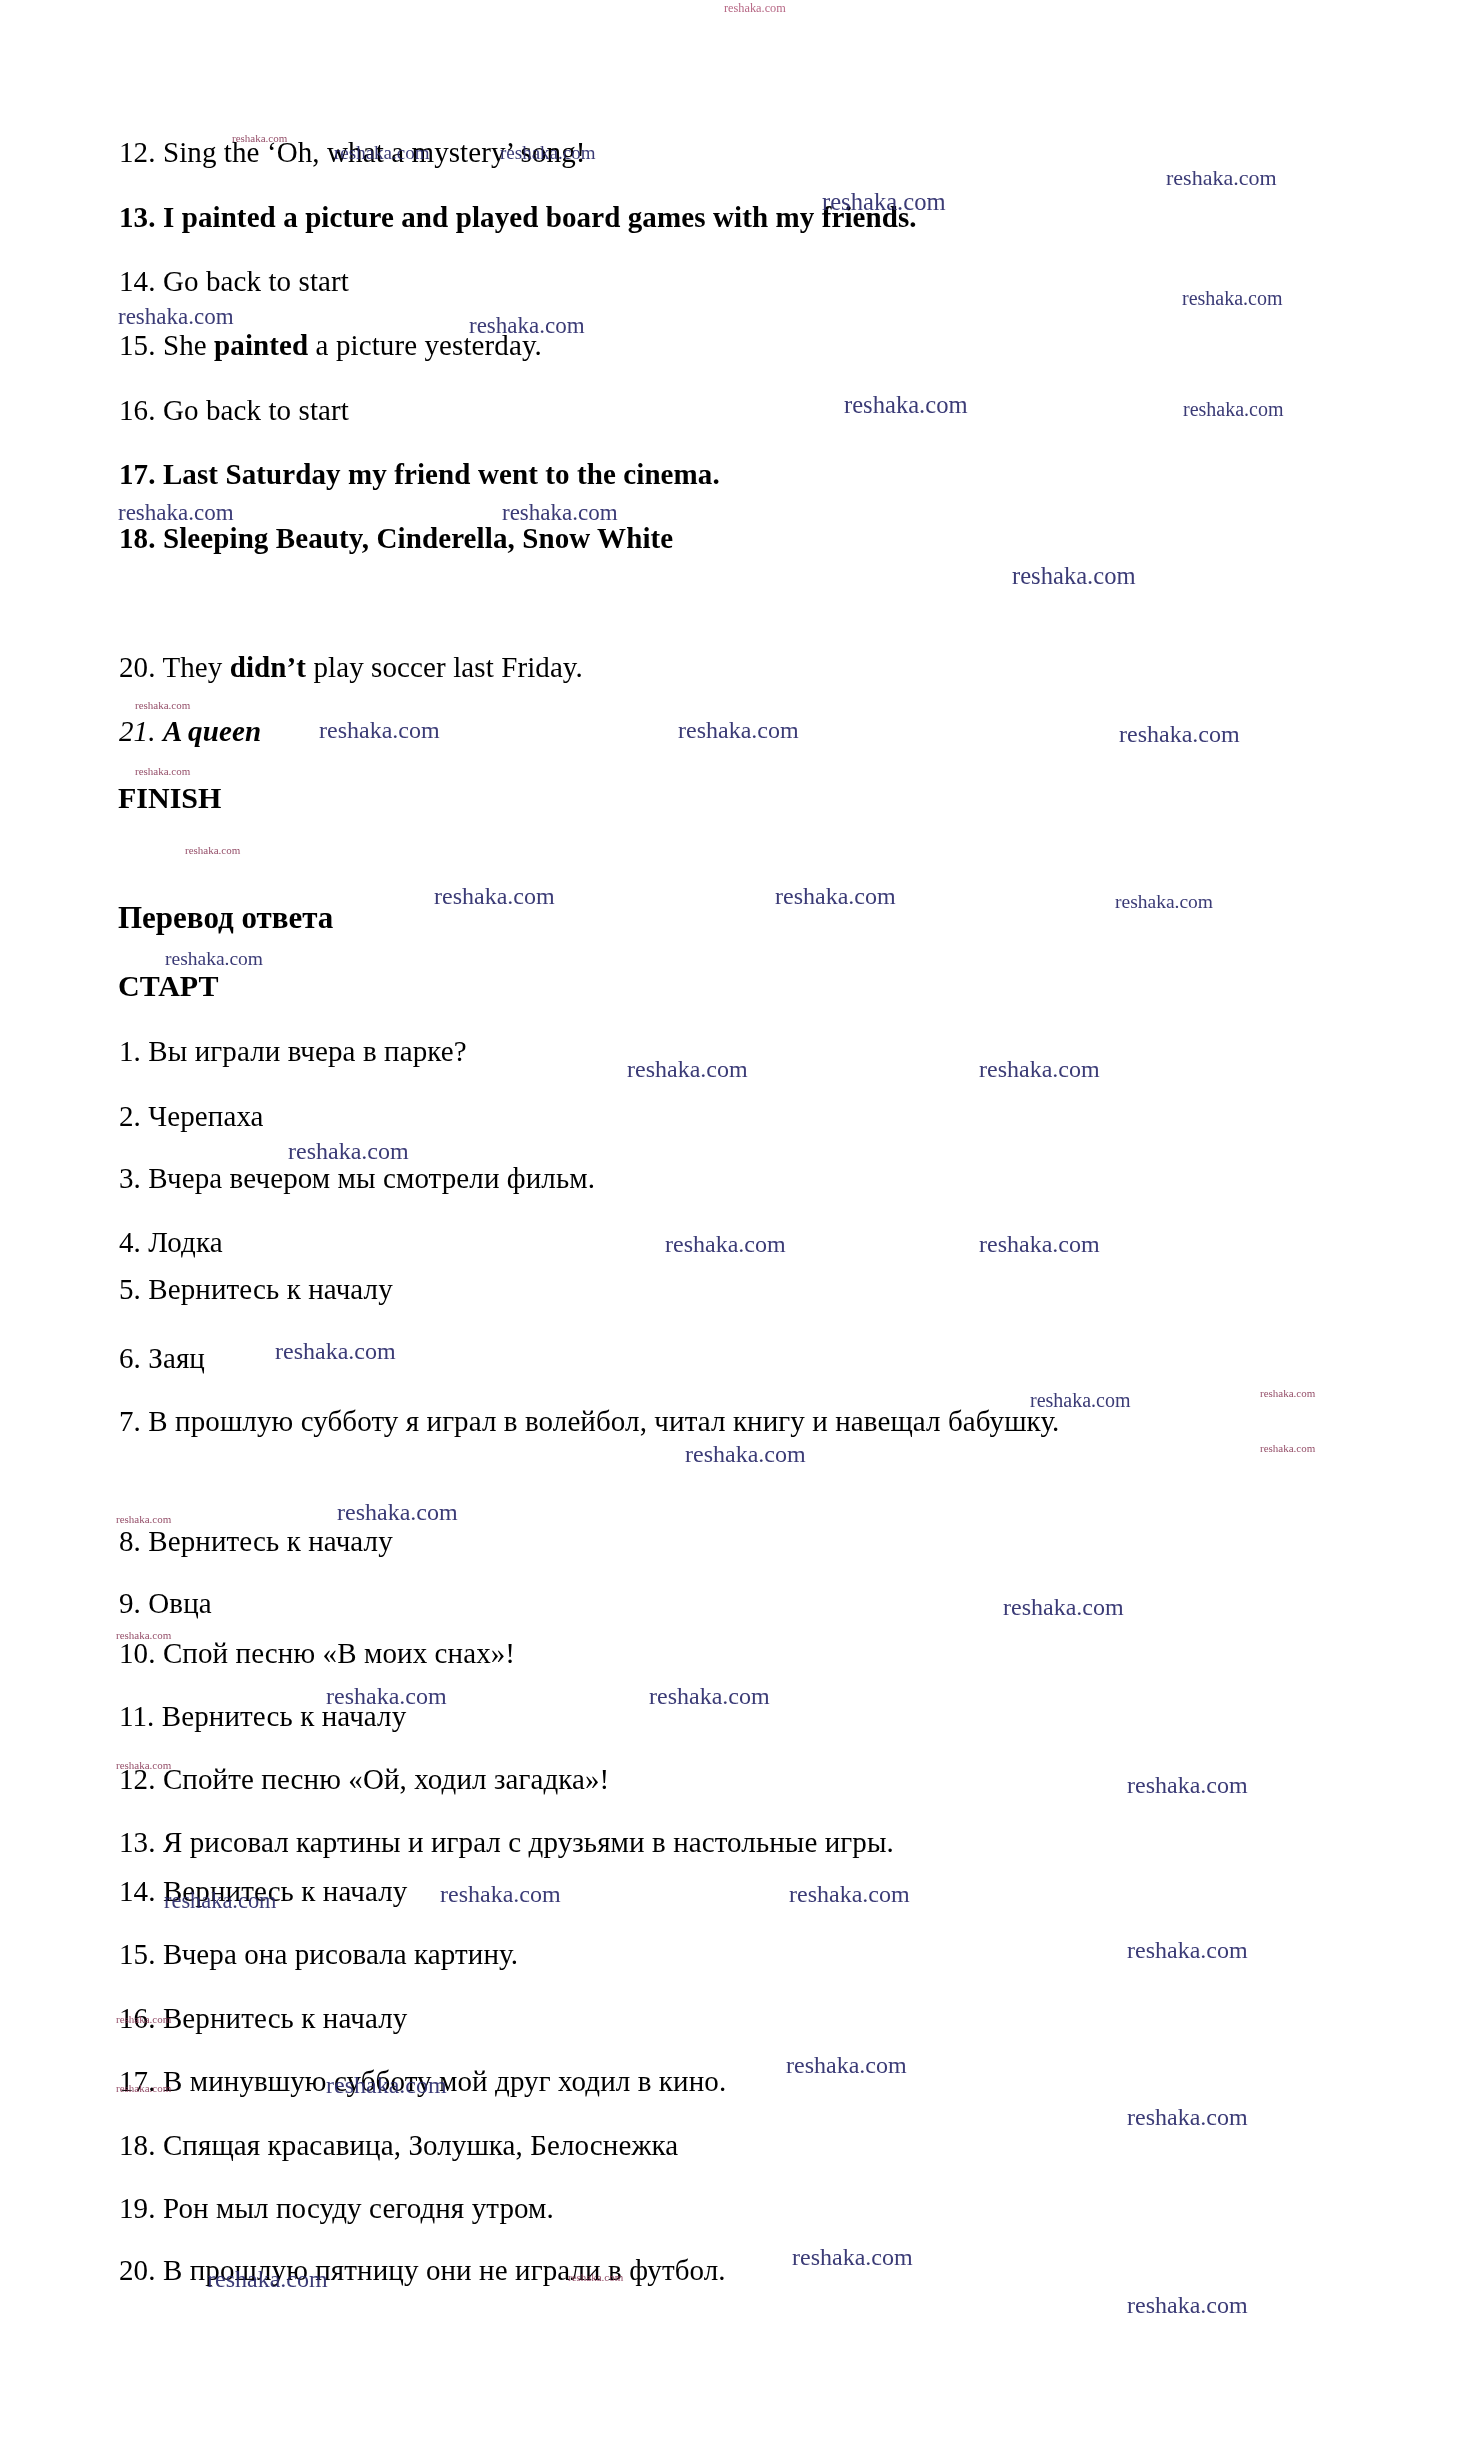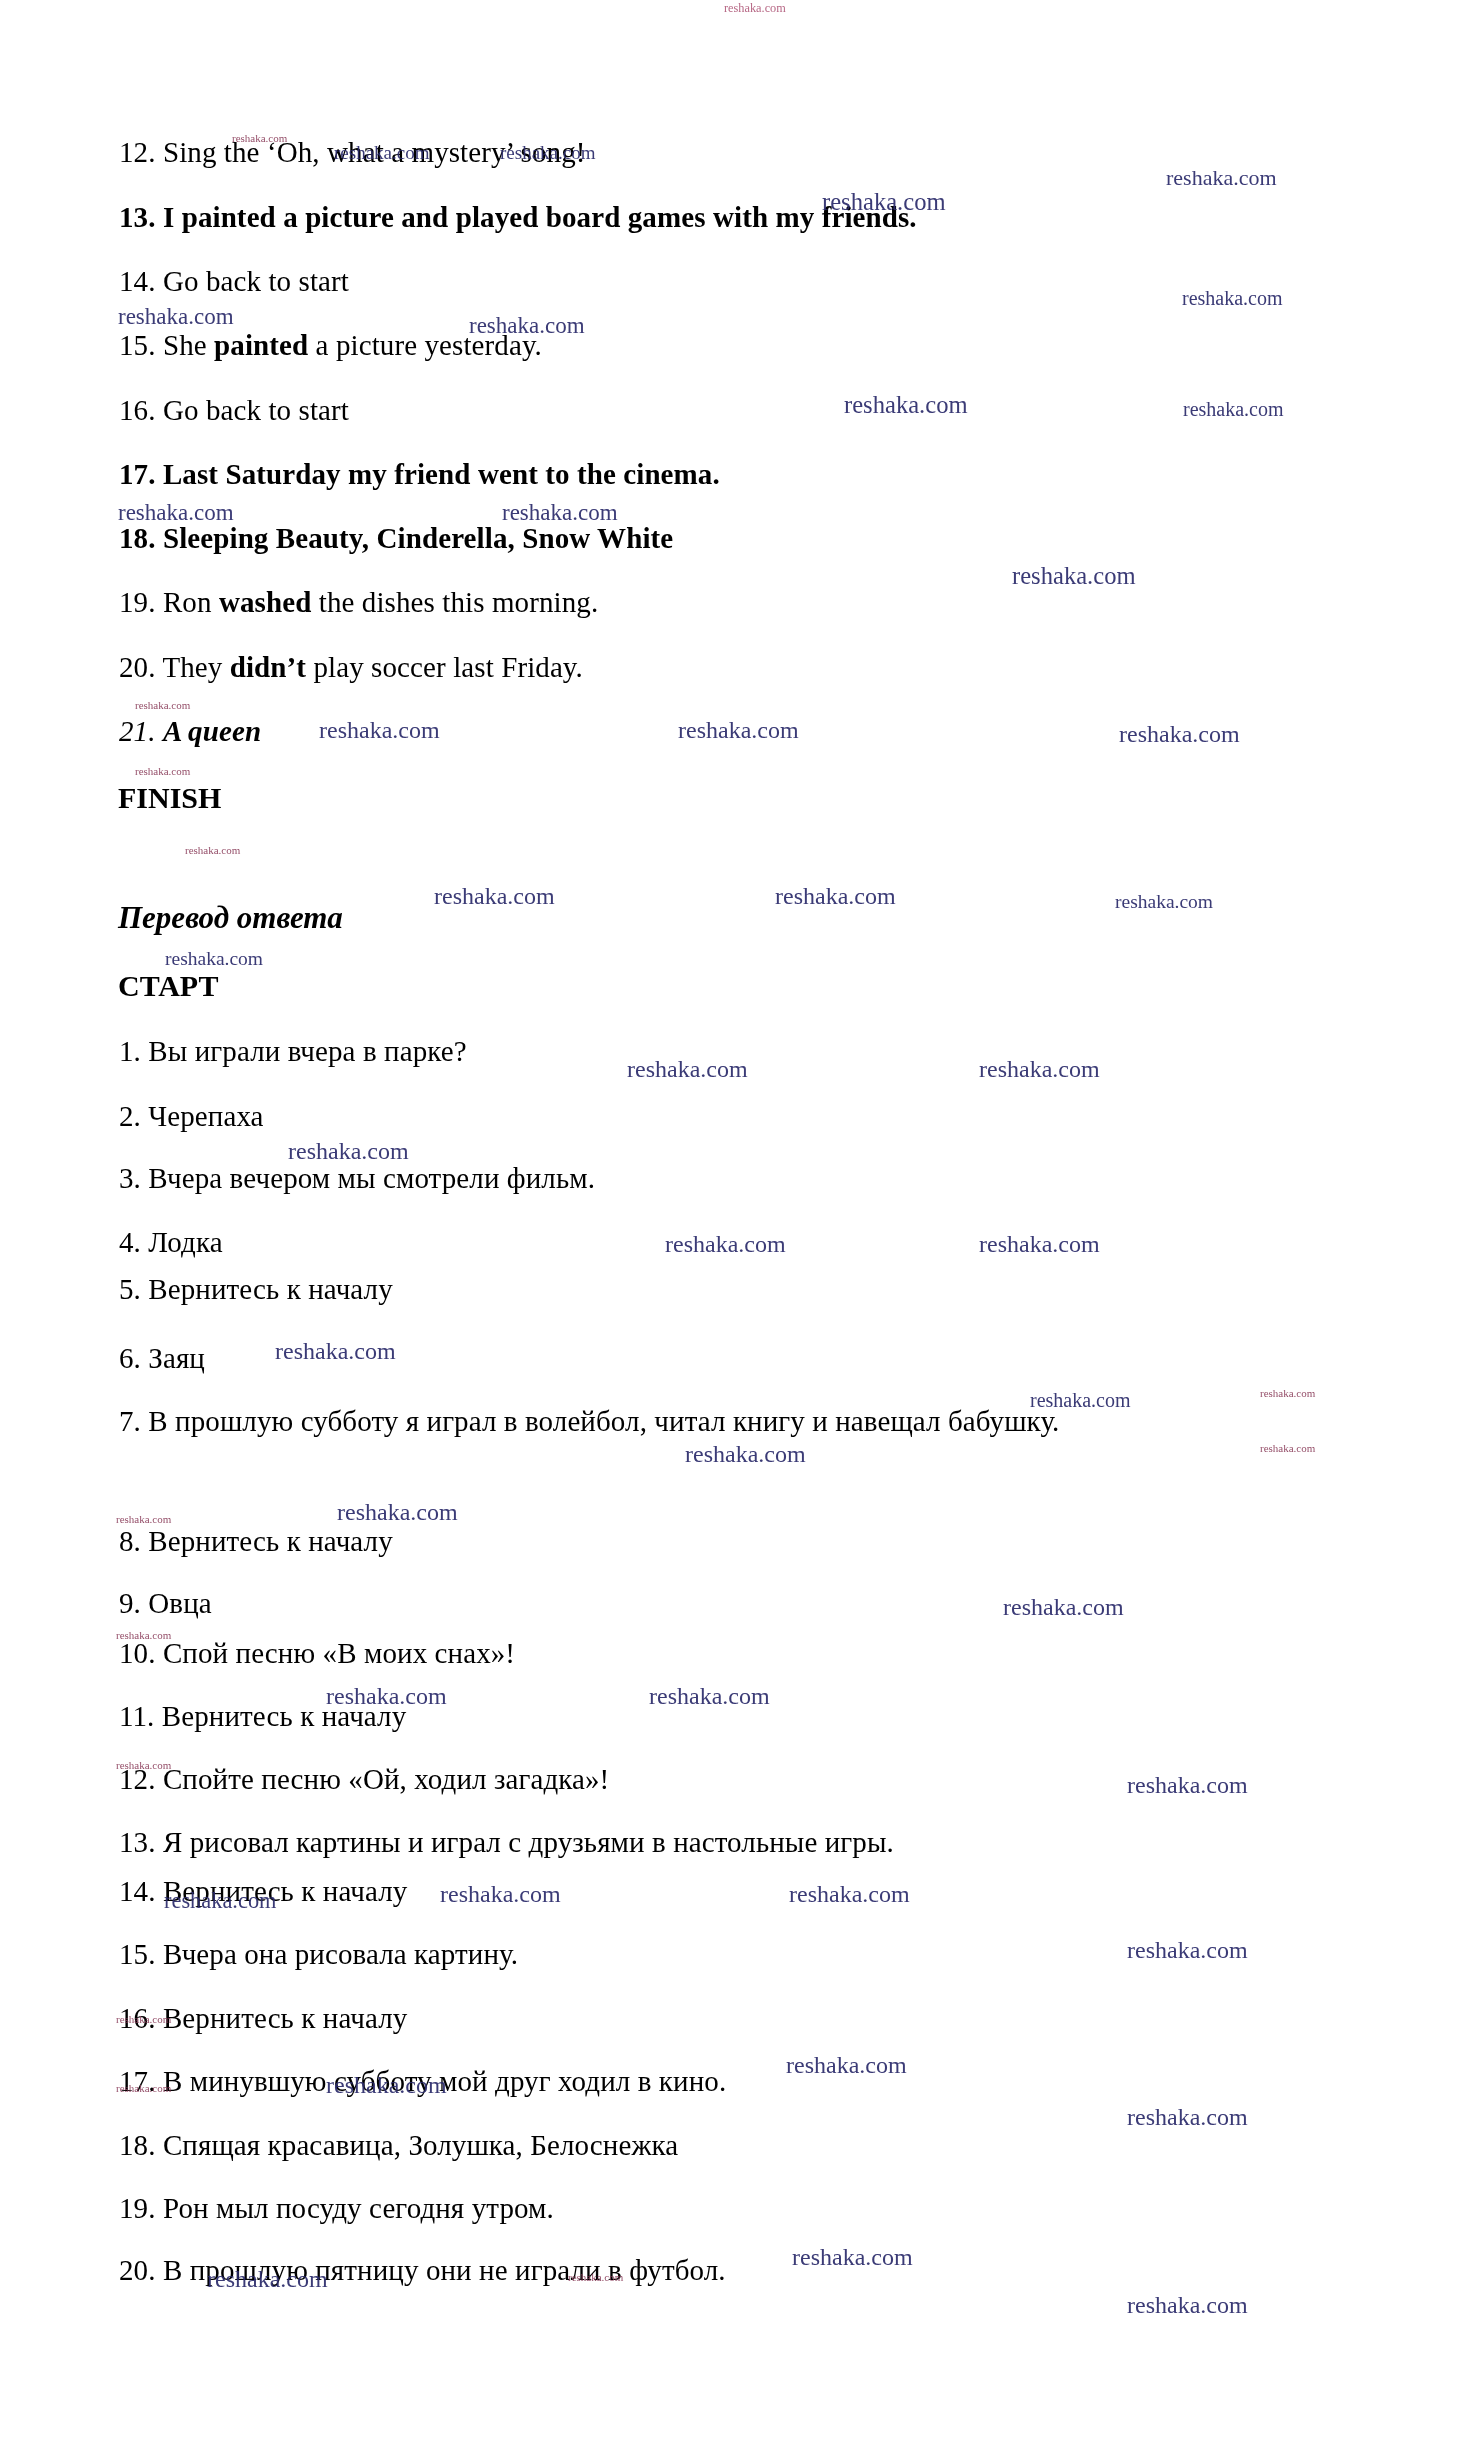--- a/index.html
+++ b/index.html
@@ -34,21 +34,21 @@
   .line b { font-weight: bold; }
   .line.wrap { white-space: normal; }
   .heading {
     position: absolute;
     font-family: "Liberation Serif", serif;
     font-weight: bold;
     font-size: 30px;
     line-height: 35px;
     white-space: nowrap;
   }
-  .heading.italic { font-style: italic; }
+  .heading.italic { }
   
   .wm {
     position: absolute;
     font-family: "Liberation Serif", serif;
     color: #2b2b6b;
     white-space: nowrap;
     pointer-events: none;
     opacity: 0.92;
   }
   .wm.tiny { color: #8a3d5a; }
@@ -91,24 +91,20 @@
   <div class="line bold" style="left:119px; top:458px;">
     <span>17.</span>
     <span>Last Saturday my friend went to the cinema.</span>
   </div>
 
   <div class="line bold" style="left:119px; top:522px;">
     <span>18.</span>
     <span>Sleeping Beauty, Cinderella, Snow White</span>
   </div>
 
-  <div class="line" style="left:119px; top:586px;">
-    <span>19.</span>
-    <span>Ron </span><b>washed</b><span> the dishes this morning.</span>
-  </div>
 
   <div class="line" style="left:119px; top:651px;">
     <span>20.</span>
     <span>They </span><b>didn’t</b><span> play soccer last Friday.</span>
   </div>
 
   <div class="line" style="left:119px; top:715px;font-style:italic;">
     <span>21.</span>
     <b>A queen</b>
   </div>

